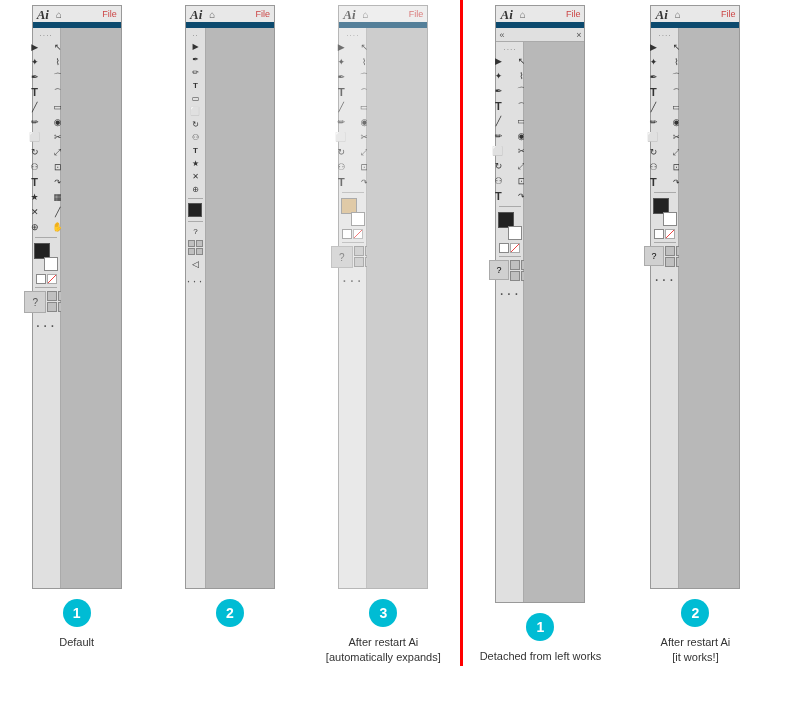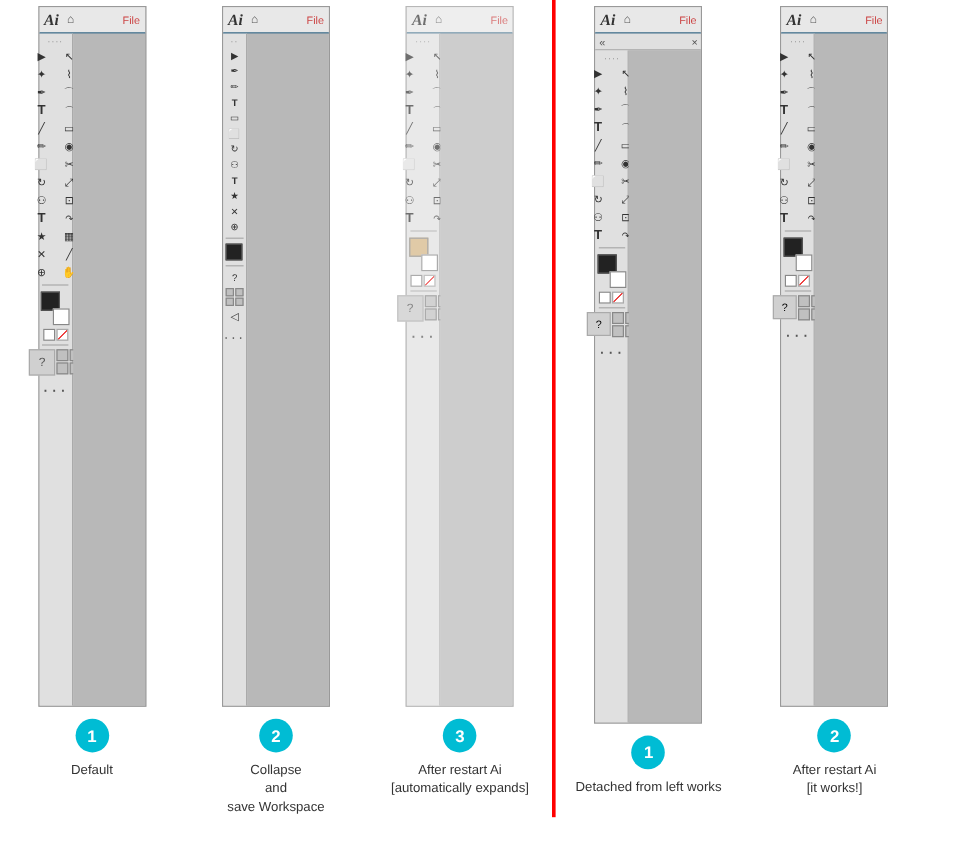--- a/index.html
+++ b/index.html
@@ -22,21 +22,21 @@
       display: flex;
       flex-direction: column;
       margin-bottom: 6px;
     }
 
     .ai-titlebar {
       display: flex;
       flex-direction: row;
       align-items: center;
       background: #e8e8e8;
-      border-bottom: 1px solid #0c4a6e;
+      border-bottom: 6px solid #0c4a6e;
       padding: 2px 4px;
       height: 22px;
       gap: 3px;
     }
 
     .ai-logo {
       font-size: 13px;
       font-weight: bold;
       font-style: italic;
       color: #333;
@@ -365,21 +365,20 @@
                 </div>
               </div>
 
               <div class="tool-icon tool-icon-sm" style="font-size:9px;">◁</div>
               <div class="three-dots" style="font-size:12px;">···</div>
             </div>
             <div class="ai-content-area"></div>
           </div>
         </div>
         <div class="badge">2</div>
-        <div class="label-text">Collapse<br>and<br>save Workspace</div>
       </div>
 
       <div class="panel-col">
         <div class="ai-window" style="opacity:0.7;">
           <div class="ai-titlebar">
             <span class="ai-logo">Ai</span>
             <span class="ai-home-icon">⌂</span>
             <span class="ai-file-text">File</span>
           </div>
           <div class="ai-toolbar-area">

